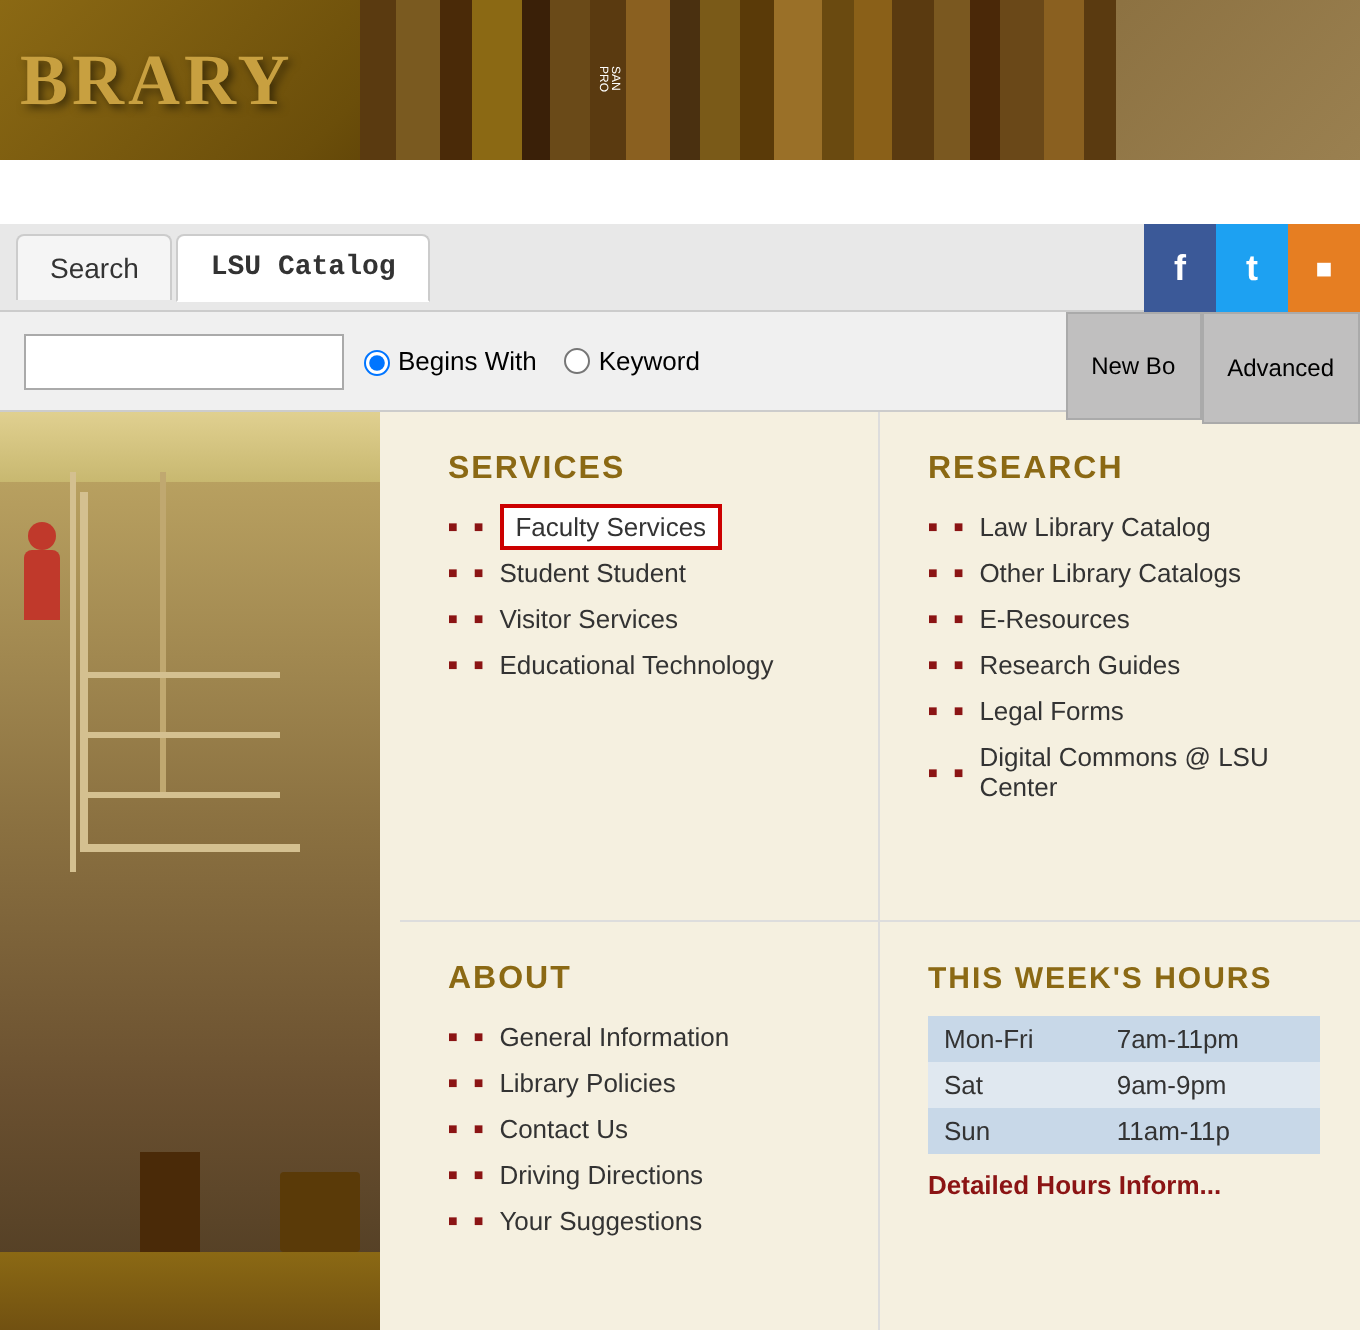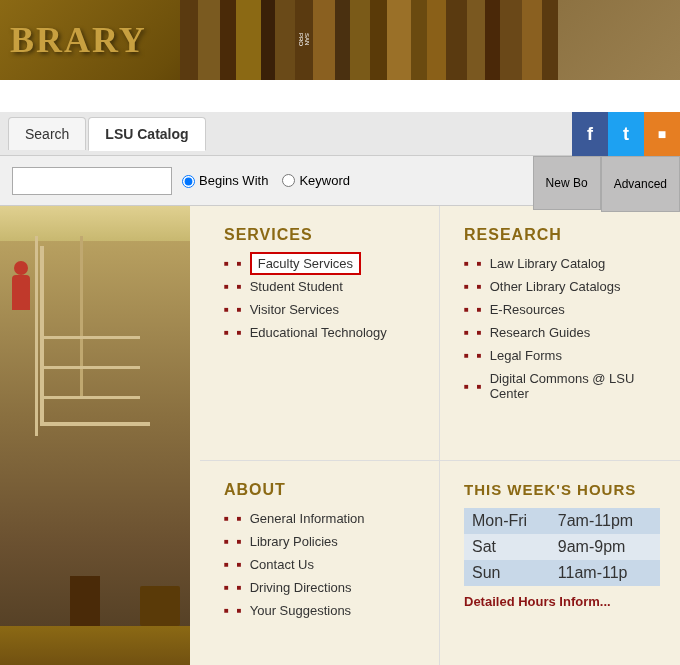--- a/index.html
+++ b/index.html
@@ -70,20 +70,21 @@
       border-bottom: none;
       background: #f5f5f5;
       color: #333;
       margin-right: 2px;
       border-radius: 4px 4px 0 0;
     }
     .nav-tab.active {
       background: #fff;
       border-bottom: 1px solid #fff;
       font-weight: bold;
+      font-family: Liberation Mono, monospace;
     }
     .social-icons {
       position: absolute;
       right: 0;
       top: 0;
       height: 44px;
       display: flex;
       align-items: center;
     }
     .social-icon {
@@ -209,21 +210,21 @@
     .hours-title {
       font-size: 15px;
       font-weight: bold;
       color: #8B6914;
       margin-bottom: 10px;
       letter-spacing: 1px;
     }
     .hours-table {
       width: 100%;
       border-collapse: collapse;
-      font-size: 16px;
+      font-size: 13px;
     }
     .hours-table tr:nth-child(odd) td { background: #c8d8e8; }
     .hours-table tr:nth-child(even) td { background: #e0e8f0; }
     .hours-table td {
       padding: 4px 8px;
       color: #333;
     }
     .hours-link {
       color: #8B1414;
       font-weight: bold;

